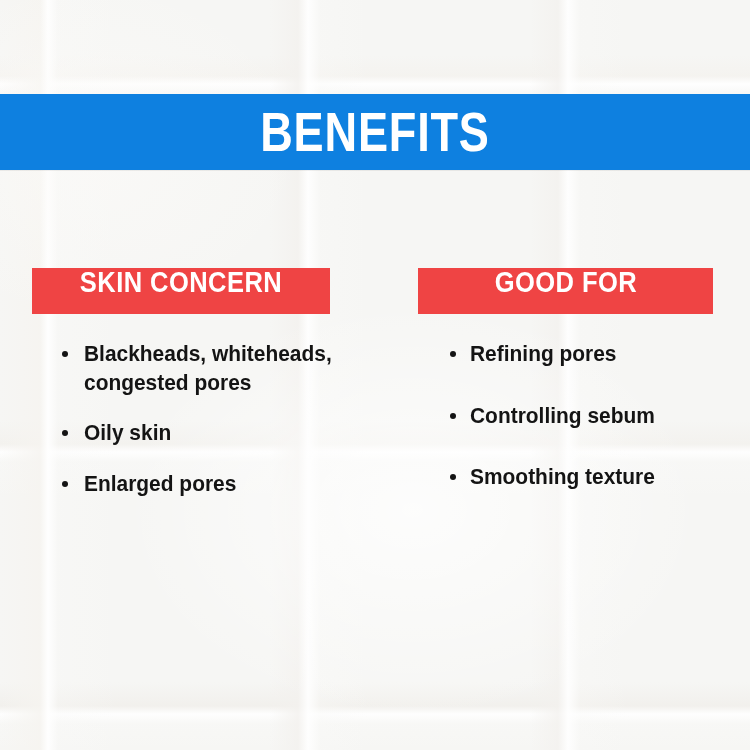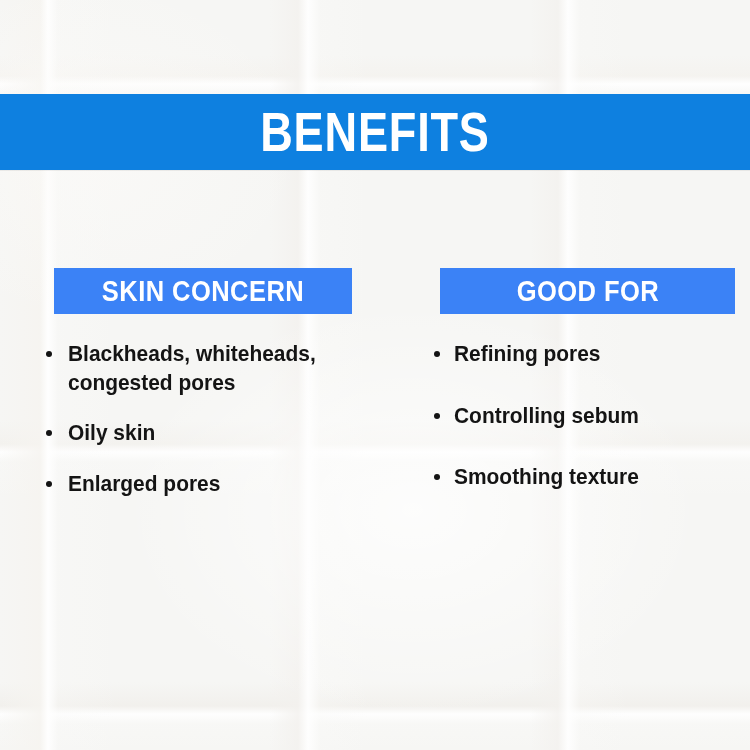--- a/index.html
+++ b/index.html
@@ -110,44 +110,43 @@
   }
   .column {
     position: absolute;
     top: 0;
   }
   .column.left  { left: 32px;  width: 360px; }
   .column.right { left: 418px; width: 320px; }
 
   .col-head {
     height: 46px;
-    background: #3b82f6;
+    background: #ef4444;
     display: flex;
-    align-items: center;
+    align-items: flex-start;
     box-sizing: border-box;
-    margin-left: 22px;
   }
   .col-head.left-head  { width: 298px; justify-content: center; padding: 0 14px; }
   .col-head.right-head { width: 295px; justify-content: center; padding: 0 18px; }
 
   .col-head-text {
     color: #ffffff;
     font-family: "Liberation Sans", sans-serif;
     font-weight: bold;
     font-size: 29px;
     letter-spacing: 0.5px;
     line-height: 1;
     transform: scaleX(0.88);
     transform-origin: center;
     white-space: nowrap;
   }
 
   .bullets {
     list-style: none;
-    margin: 0;
+    margin: 16px;
     padding: 0;
   }
   .bullets.left-list  { margin-top: 26px; }
   .bullets.right-list { margin-top: 26px; }
 
   .bullet {
     position: relative;
     padding-left: 36px;
     margin-bottom: 22px;
     color: #141414;

